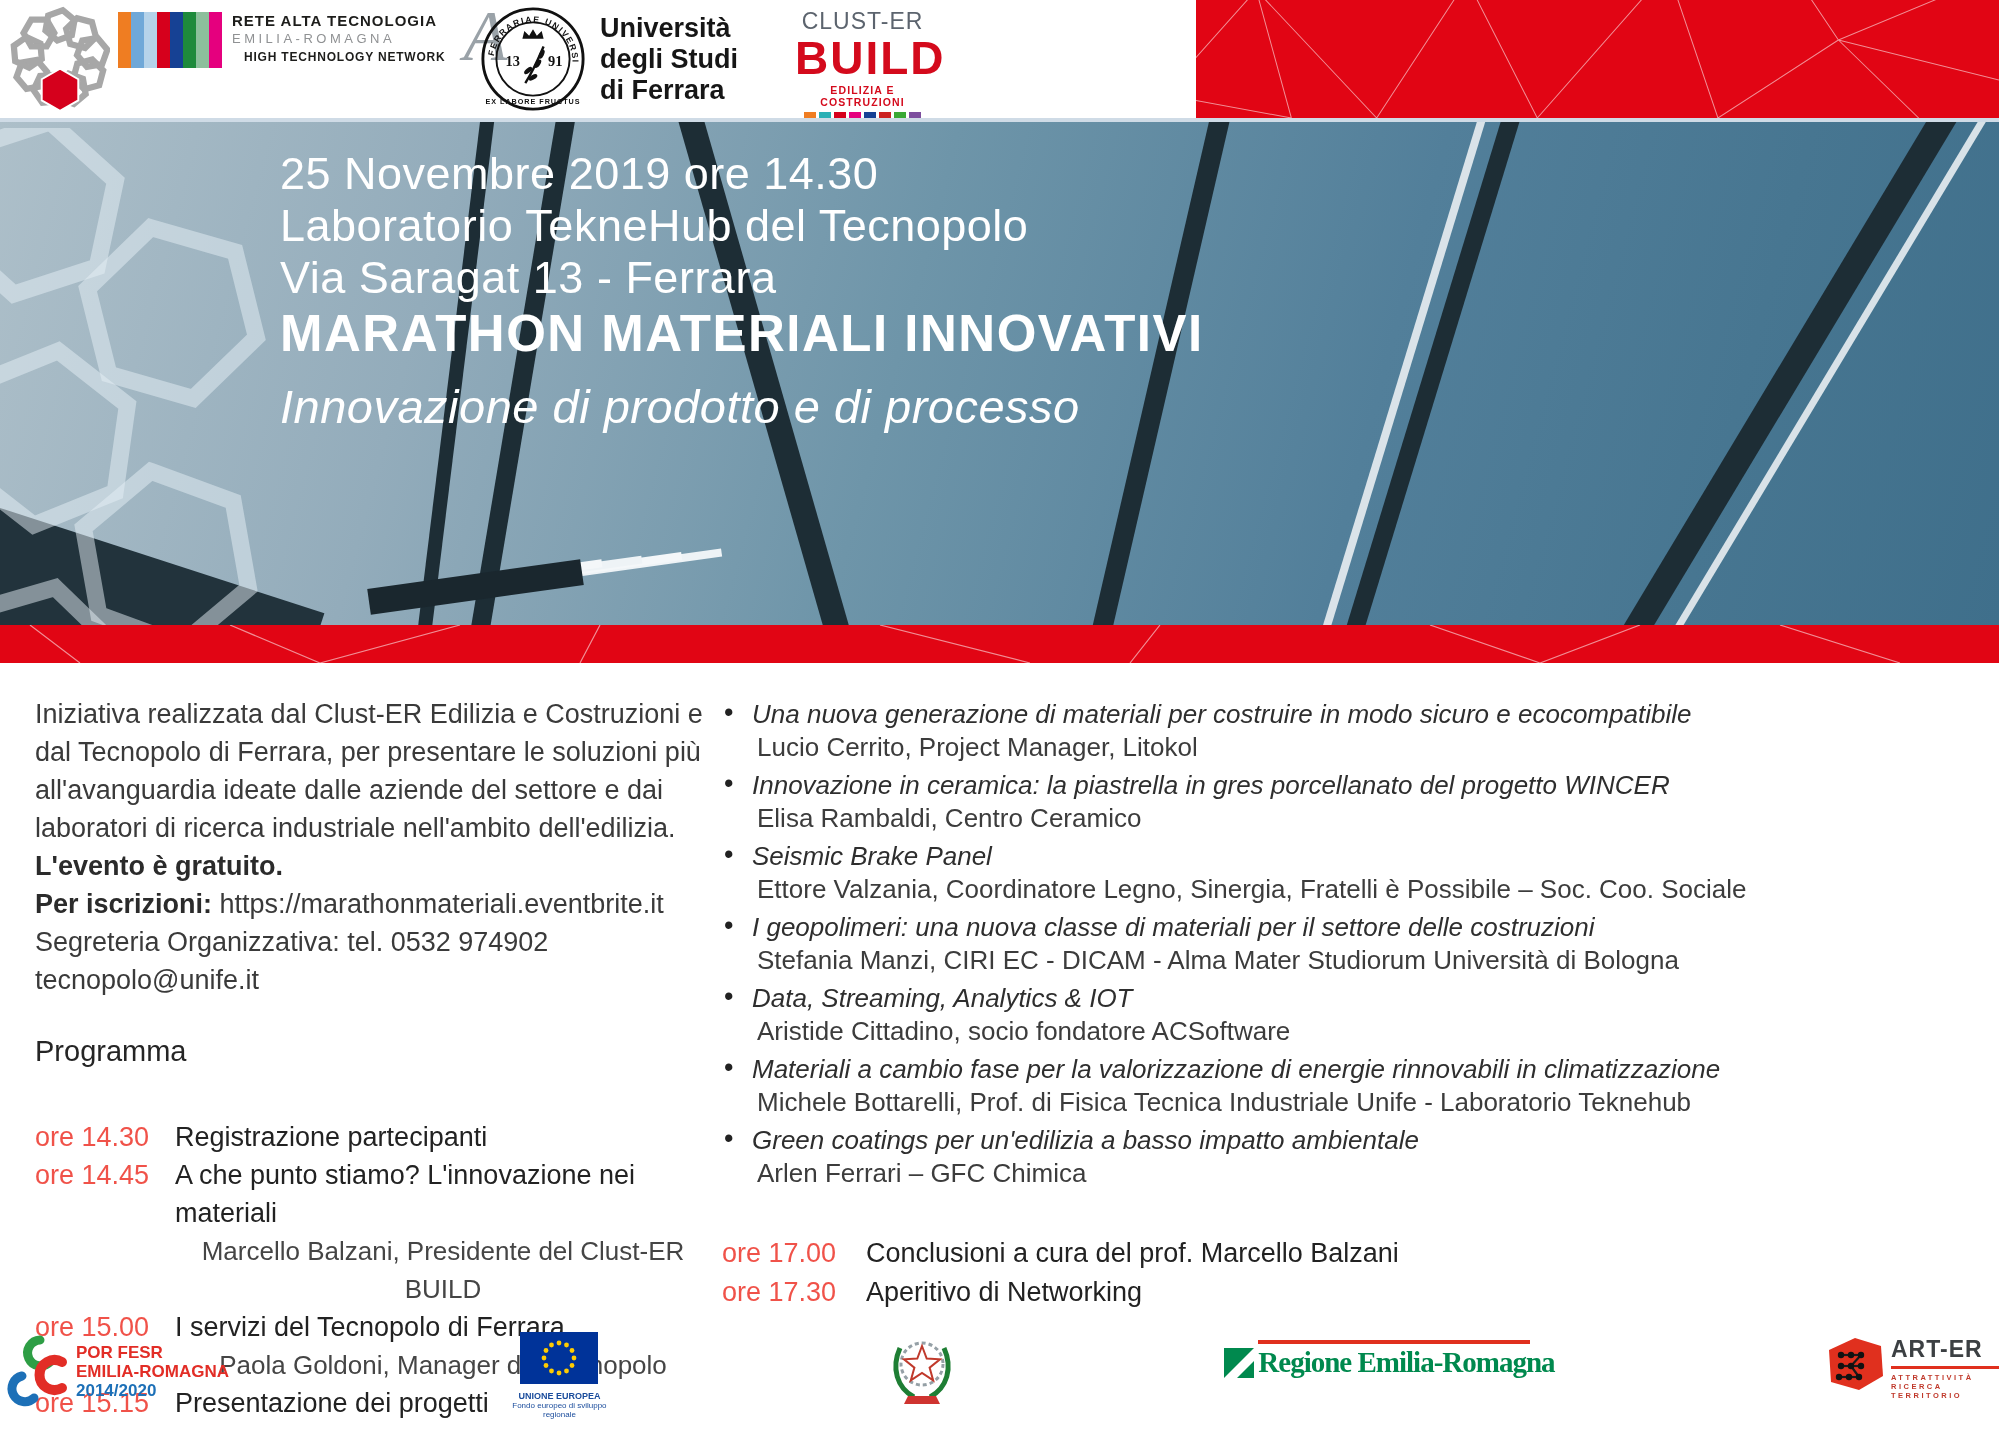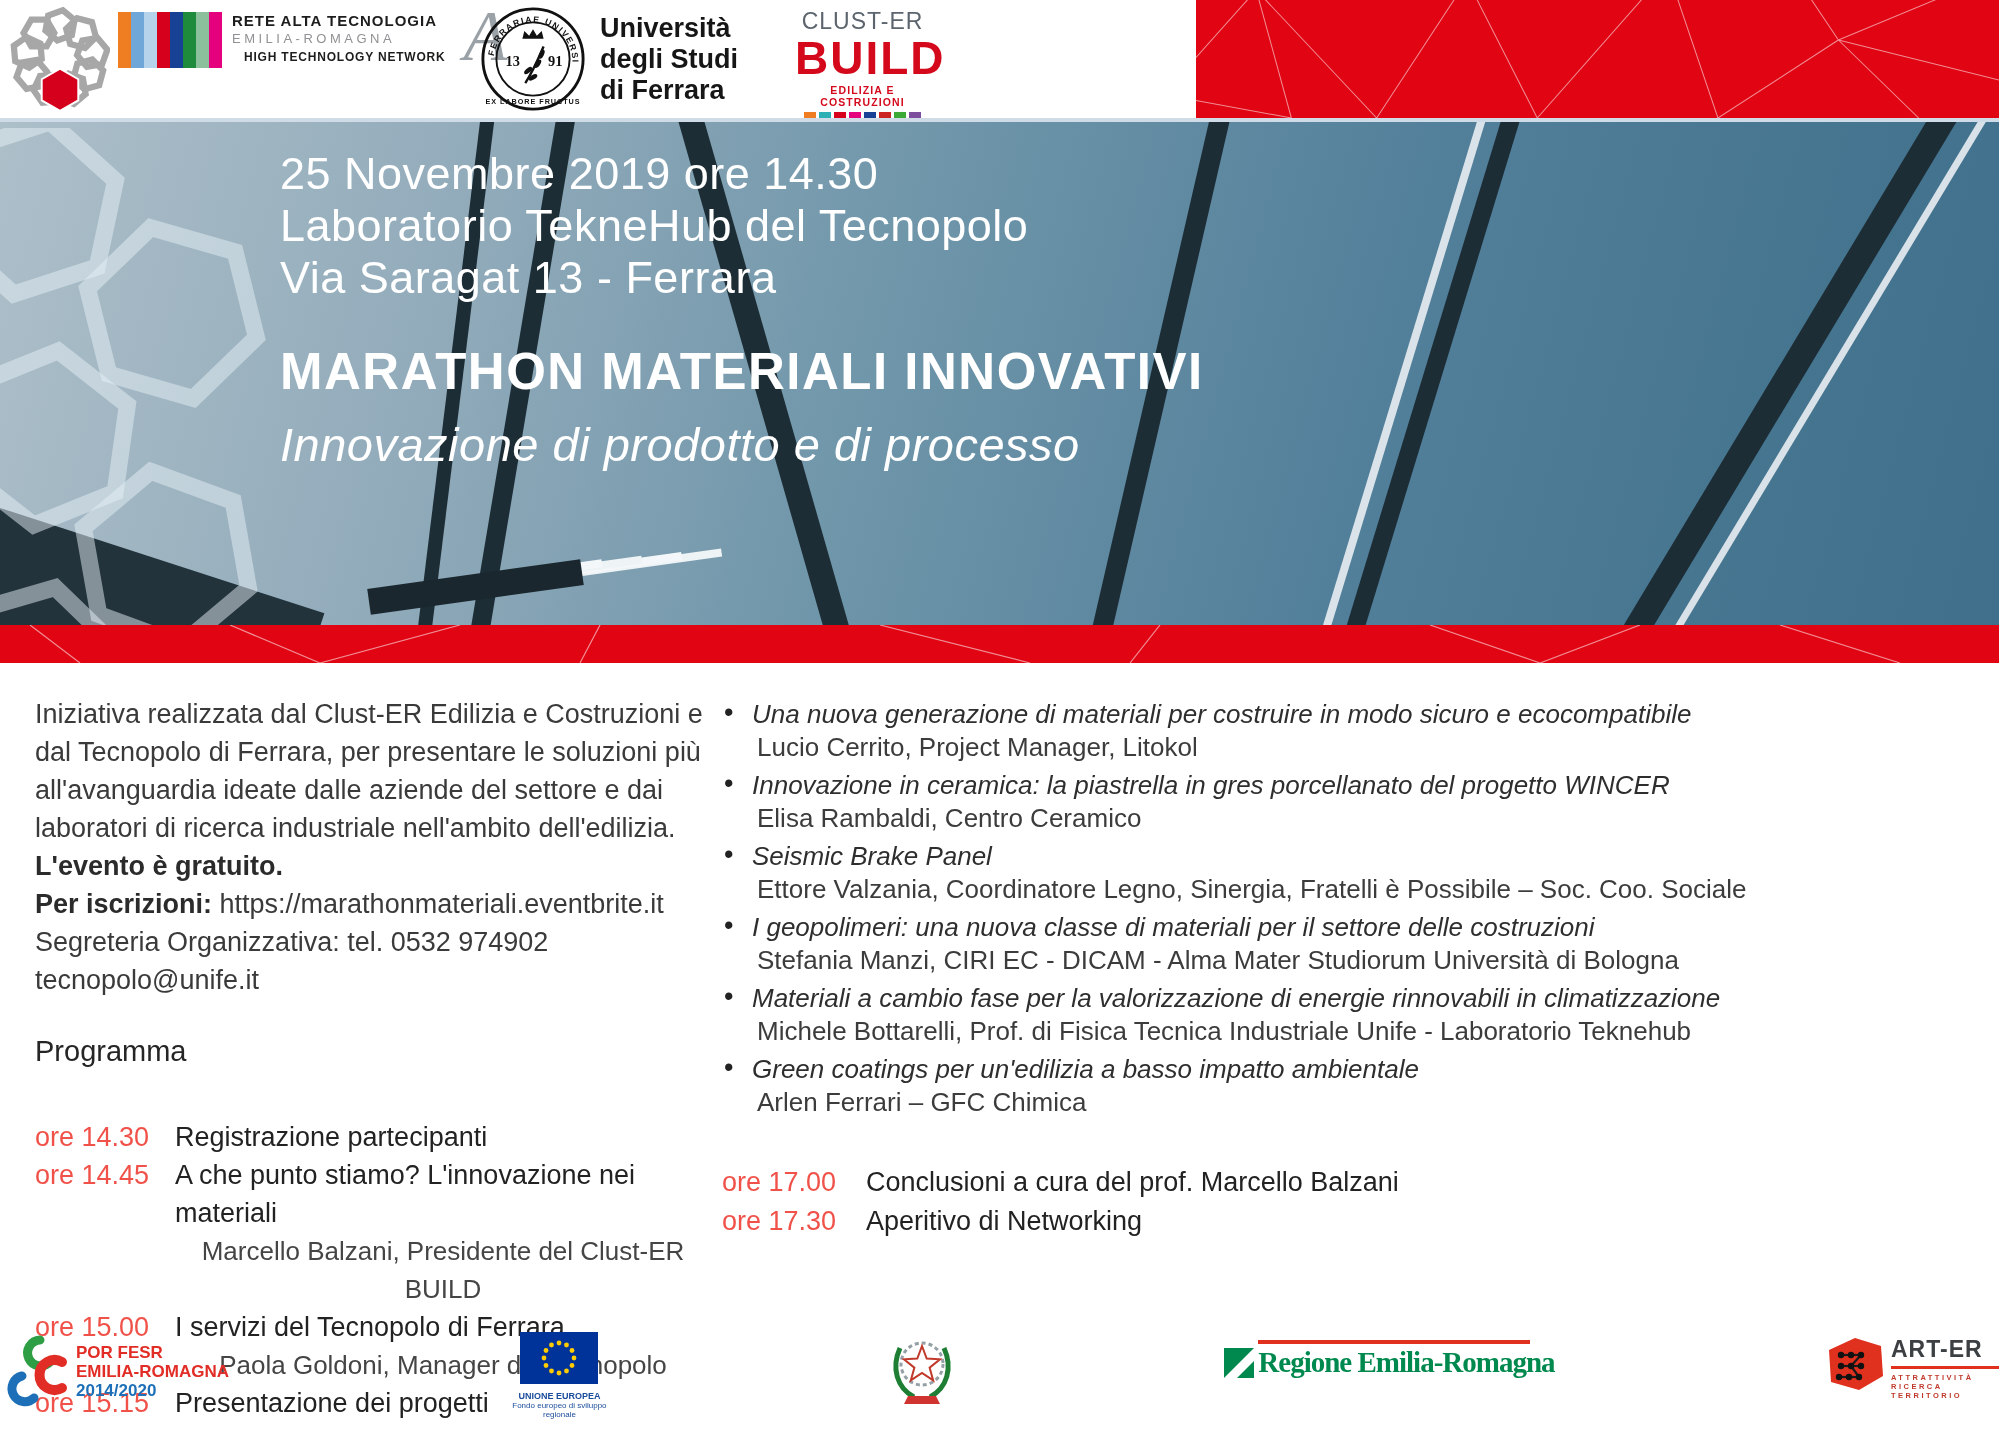--- a/index.html
+++ b/index.html
@@ -38,21 +38,21 @@
 
   
   .hero { position:absolute; top:118px; left:0; width:100%; height:507px; overflow:hidden;
           border-top:4px solid #cfdbe6;
           background:linear-gradient(105deg,#adbfc9 0%,#93acbb 22%,#6e95a9 45%,#527f9a 68%,#477691 85%,#3f6f8b 100%); }
   .beam { position:absolute; background:#1d2d35; }
   .beam.hl { background:#e9eef2; opacity:.9; }
   .hex-chain { position:absolute; left:-6px; top:6px; height:505px; width:330px; }
   .hero-text { position:relative; padding:26px 11px 0 280px; color:#ffffff; }
   .date-line { font-size:45px; line-height:52px; letter-spacing:.5px; }
-  .hero-title { margin-top:38px; font-size:51px; font-weight:bold; letter-spacing:1.5px; }
+  .hero-title { font-size:51px; font-weight:bold; letter-spacing:1.5px; }
   .hero-sub { margin-top:16px; font-size:47px; font-style:italic; letter-spacing:.5px; }
 
   .divider { position:absolute; top:625px; left:0; width:100%; height:38px; background:#e10514; }
 
   
   .col-left { position:absolute; left:35px; top:695px; width:672px; color:#333; }
   .intro { font-size:27px; line-height:38px; color:#3a3a3a; }
   .intro b { color:#2b2b2b; }
   .prog-head { margin-top:36px; font-size:29px; font-weight:500; color:#252525; }
   .prog-rows { margin-top:50px; }
@@ -282,20 +282,24 @@
         <div class="proj-title">Innovazione in ceramica: la piastrella in gres porcellanato del progetto WINCER</div>
         <div class="proj-speaker">Elisa Rambaldi, Centro Ceramico</div>
       </div>
       <div class="proj-item">
         <div class="proj-title">Seismic Brake Panel</div>
         <div class="proj-speaker">Ettore Valzania, Coordinatore Legno, Sinergia, Fratelli è Possibile – Soc. Coo. Sociale</div>
       </div>
       <div class="proj-item">
         <div class="proj-title">I geopolimeri: una nuova classe di materiali per il settore delle costruzioni</div>
         <div class="proj-speaker">Stefania Manzi, CIRI EC - DICAM - Alma Mater Studiorum Università di Bologna</div>
+      </div>
+      <div class="proj-item">
+        <div class="proj-title">Data, Streaming, Analytics &amp; IOT</div>
+        <div class="proj-speaker">Aristide Cittadino, socio fondatore ACSoftware</div>
       </div>
       <div class="proj-item">
         <div class="proj-title">Materiali a cambio fase per la valorizzazione di energie rinnovabili in climatizzazione</div>
         <div class="proj-speaker">Michele Bottarelli, Prof. di Fisica Tecnica Industriale Unife - Laboratorio Teknehub</div>
       </div>
       <div class="proj-item">
         <div class="proj-title">Green coatings per un'edilizia a basso impatto ambientale</div>
         <div class="proj-speaker">Arlen Ferrari – GFC Chimica</div>
       </div>
     </div>

